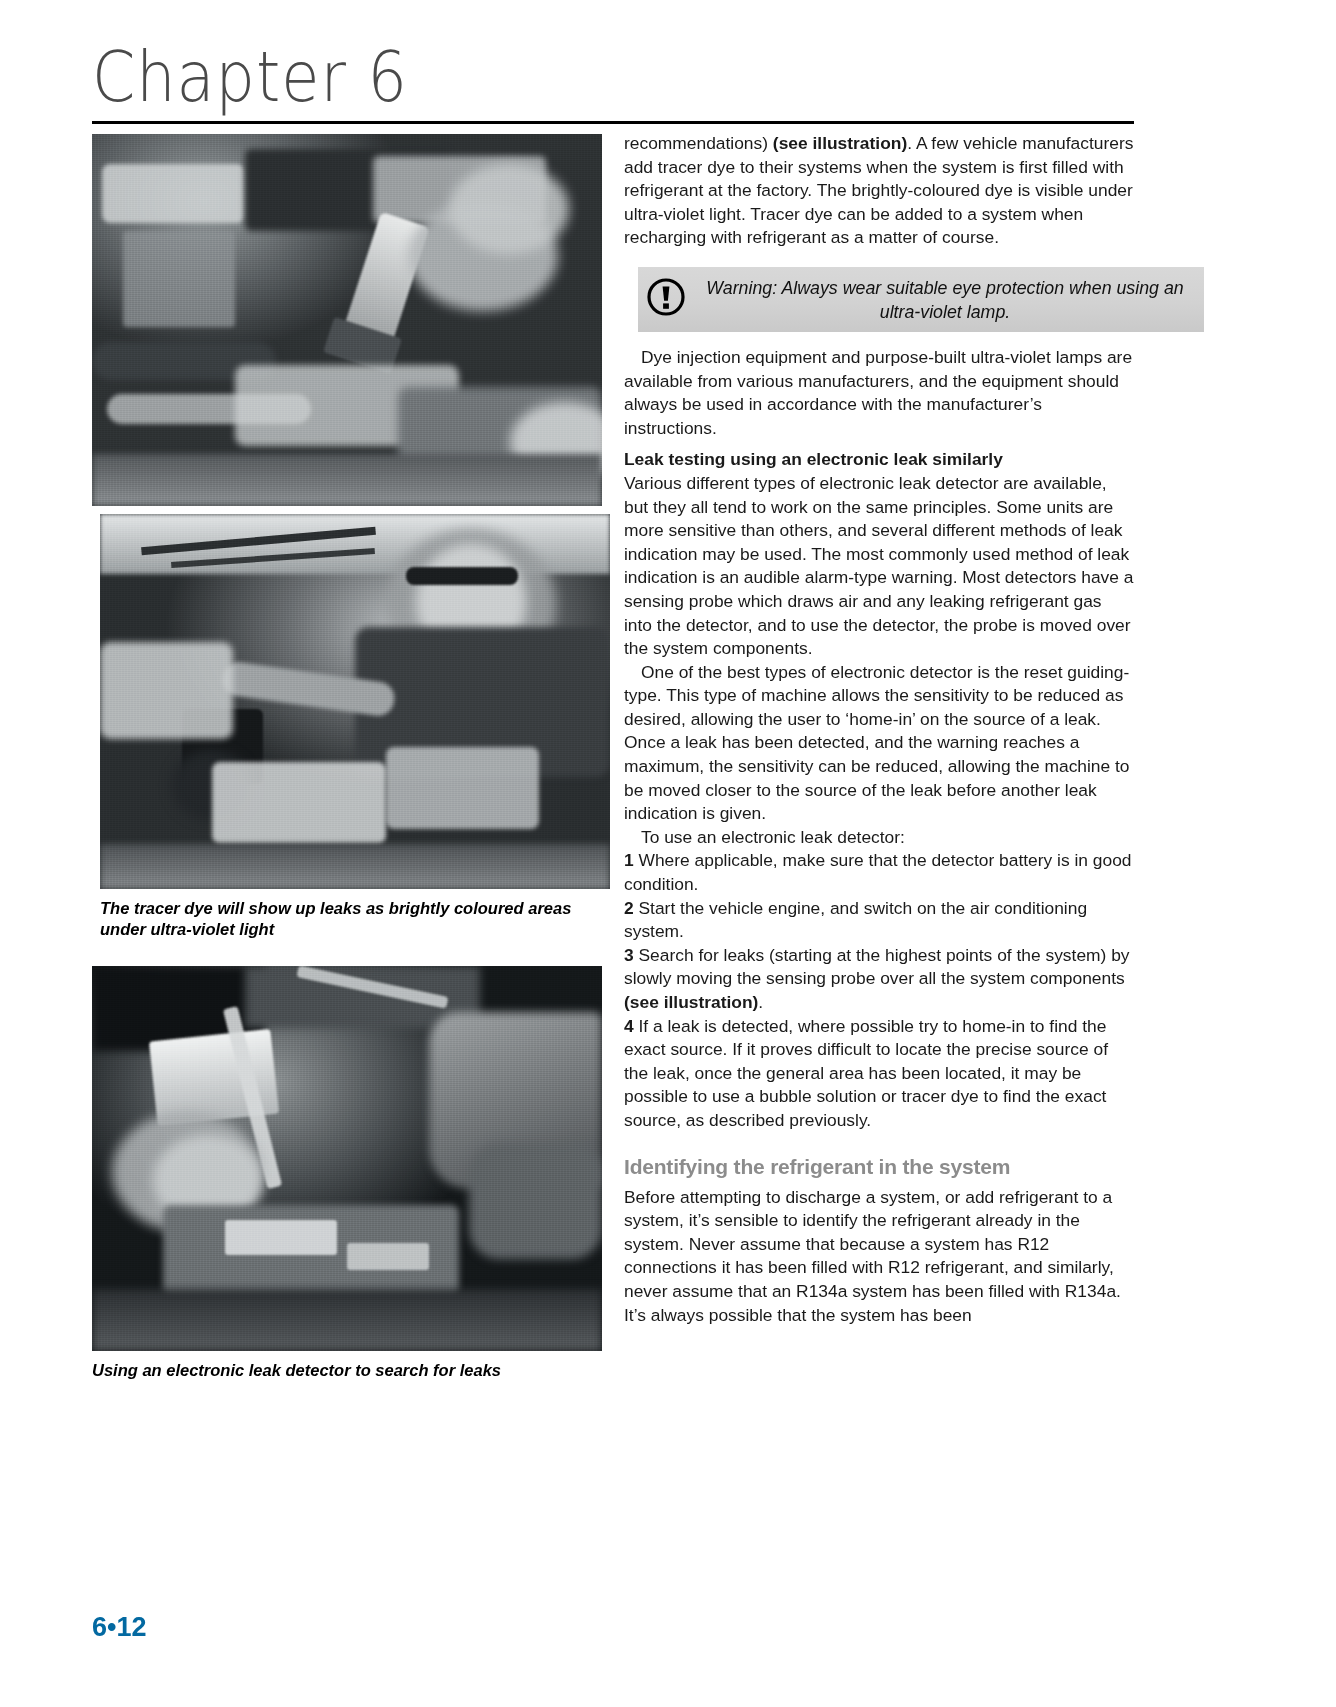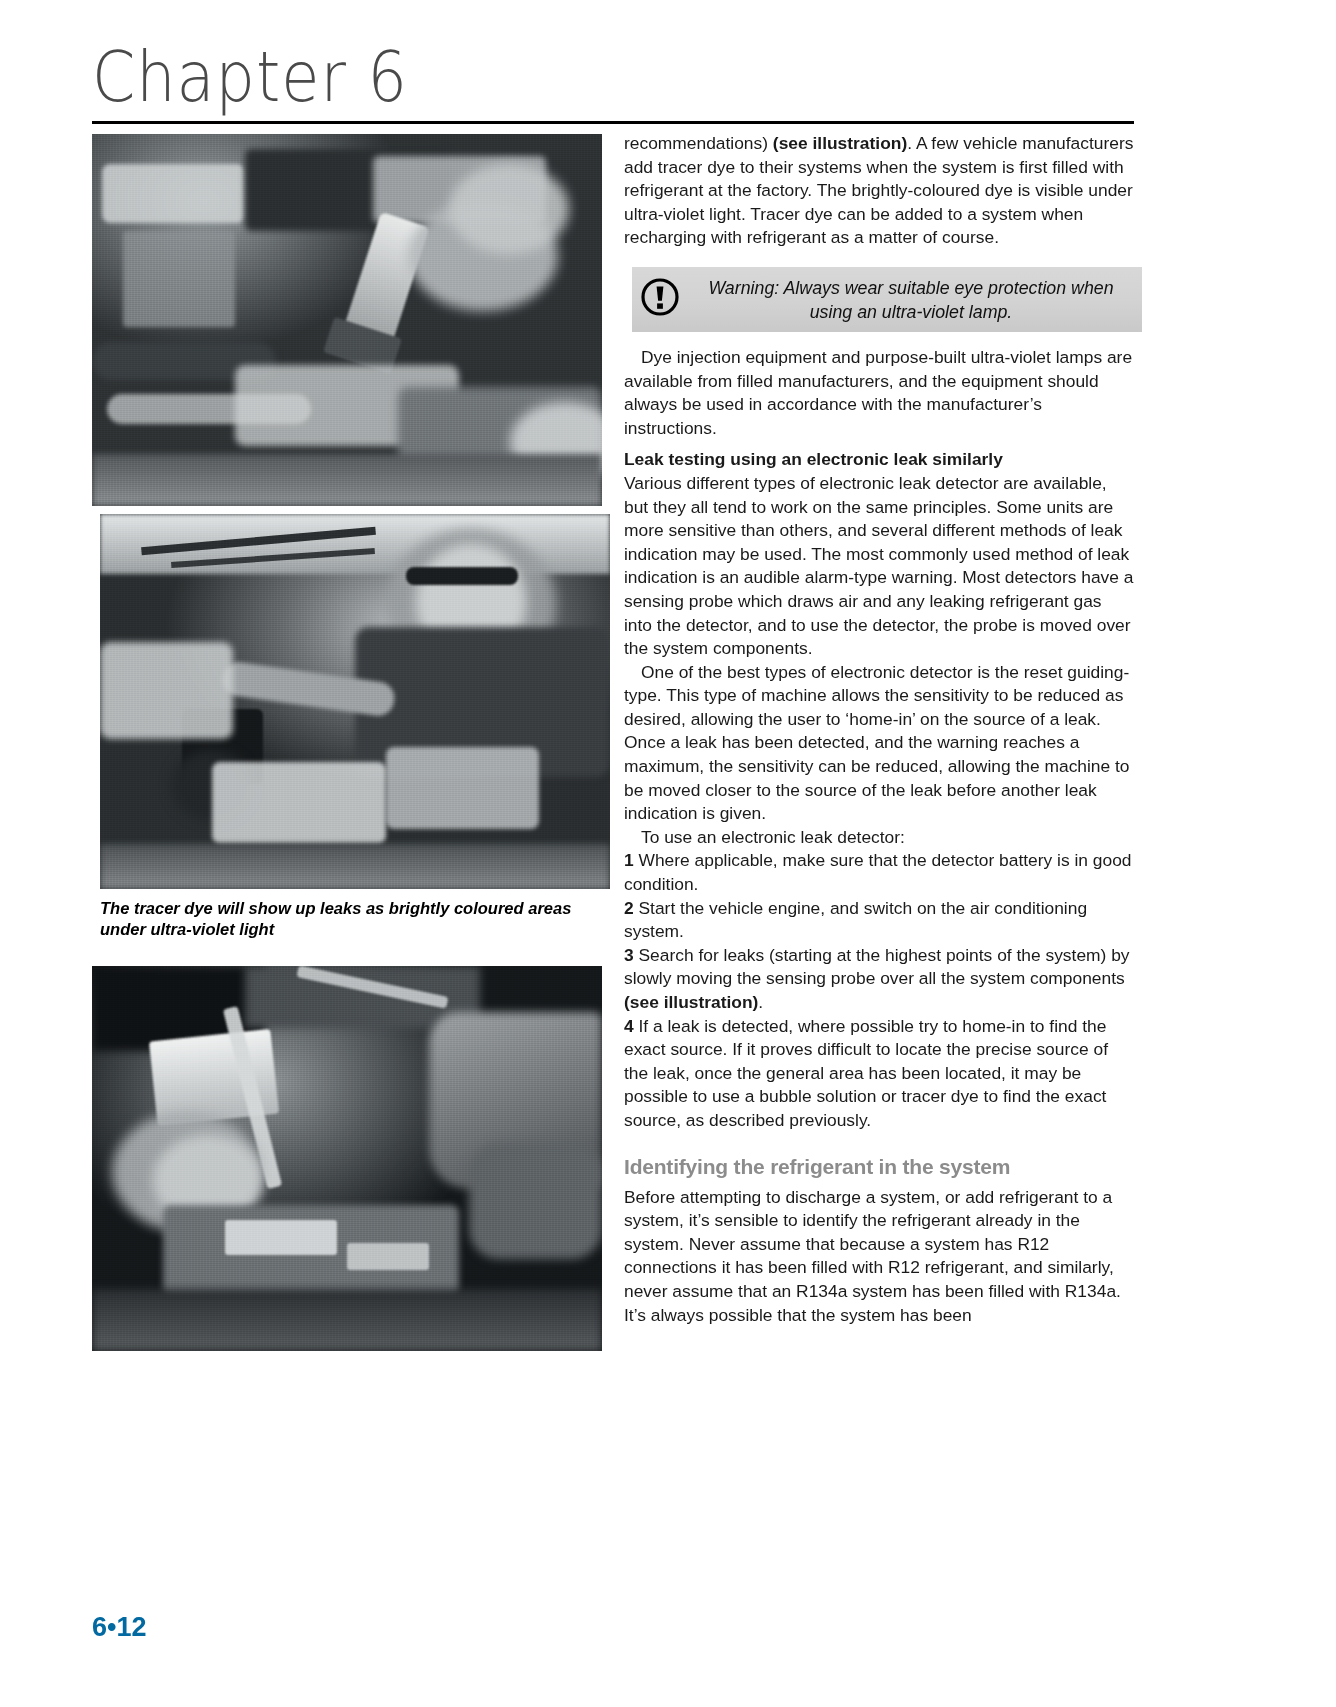--- a/index.html
+++ b/index.html
@@ -114,23 +114,23 @@
     font-weight: bold;
     font-size: 21px;
     line-height: 30px;
     color: #8c8c8c;
     margin: 19px 0 4px 0;
     letter-spacing: -0.2px;
   }
 
   
   .warning {
-    margin: 17px 0 14px 8px;
+    margin: 17px 0 14px 14px;
     background: linear-gradient(to bottom, #d8d8d8 0%, #d2d2d2 55%, #c9c9c9 100%);
-    width: 510px;
+    width: 566px;
     min-height: 58px;
     display: flex;
     align-items: flex-start;
     padding: 6px 8px 8px 6px;
   }
   .warn-icon {
     flex: 0 0 auto;
     width: 40px;
     height: 40px;
     margin: 4px 8px 0 2px;
@@ -239,41 +239,42 @@
 
         <div class="bar" style="left:66%;top:12%;width:34%;height:46%;background:linear-gradient(160deg,#9da1a3,#4e5255);border-radius:30px 8px 8px 40px;filter:blur(4px);"></div>
         <div class="bar" style="left:74%;top:46%;width:26%;height:30%;background:#5f6467;border-radius:30px;filter:blur(5px);"></div>
 
         <div class="bar" style="left:14%;top:62%;width:58%;height:24%;background:#6c7174;border-radius:8px;filter:blur(3px);"></div>
         <div class="bar" style="left:26%;top:66%;width:22%;height:9%;background:#e2e5e6;border-radius:3px;filter:blur(1px);opacity:.85;"></div>
         <div class="bar" style="left:50%;top:72%;width:16%;height:7%;background:#d4d8d9;border-radius:3px;filter:blur(1px);opacity:.8;"></div>
         <div class="bar" style="left:0%;top:84%;width:100%;height:16%;background:linear-gradient(180deg,#2b2f32,#585c5f);filter:blur(4px);"></div>
         <div class="ph-grain"></div>
       </div>
+      <figcaption class="caption">Using an electronic leak detector to search for leaks</figcaption>
     </figure>
 
   </div>
 
   <div class="right-col">
 
     <p class="p"><span>recommendations) </span><b>(see illustration)</b><span>. A few vehicle manufacturers add tracer dye to their systems when the system is first filled with refrigerant at the factory. The brightly-coloured dye is visible under ultra-violet light. Tracer dye can be added to a system when recharging with refrigerant as a matter of course.</span></p>
 
 
     <div class="warning">
       <span class="warn-icon">
         <svg width="40" height="40" viewBox="0 0 40 40" aria-hidden="true">
           <circle cx="20" cy="20" r="17" fill="none" stroke="#000" stroke-width="3.2"></circle>
           <path d="M16.6 9.5 h6.8 l-1.5 14.2 h-3.8 z" fill="#000"></path>
           <rect x="17.1" y="26.4" width="5.8" height="5.4" fill="#000"></rect>
         </svg>
       </span>
       <div class="warn-text">Warning: Always wear suitable eye protection when using an ultra-violet lamp.</div>
     </div>
 
-    <p class="p indent">Dye injection equipment and purpose-built ultra-violet lamps are available from filled manufacturers, and the equipment should always be used in accordance with the manufacturer’s instructions.</p>
+    <p class="p indent">Dye injection equipment and purpose-built ultra-violet lamps are available from various manufacturers, and the equipment should always be used in accordance with the manufacturer’s instructions.</p>
 
     <p class="subhead">Leak testing using an electronic leak similarly</p>
 
     <p class="p">Various different types of electronic leak detector are available, but they all tend to work on the same principles. Some units are more sensitive than others, and several different methods of leak indication may be used. The most commonly used method of leak indication is an audible alarm-type warning. Most detectors have a sensing probe which draws air and any leaking refrigerant gas into the detector, and to use the detector, the probe is moved over the system components.</p>
 
     <p class="p indent">One of the best types of electronic detector is the reset guiding-type. This type of machine allows the sensitivity to be reduced as desired, allowing the user to ‘home-in’ on the source of a leak. Once a leak has been detected, and the warning reaches a maximum, the sensitivity can be reduced, allowing the machine to be moved closer to the source of the leak before another leak indication is given.</p>
 
     <p class="p indent">To use an electronic leak detector:</p>
 
     <p class="p"><b>1</b><span> Where applicable, make sure that the detector battery is in good condition.</span></p>

